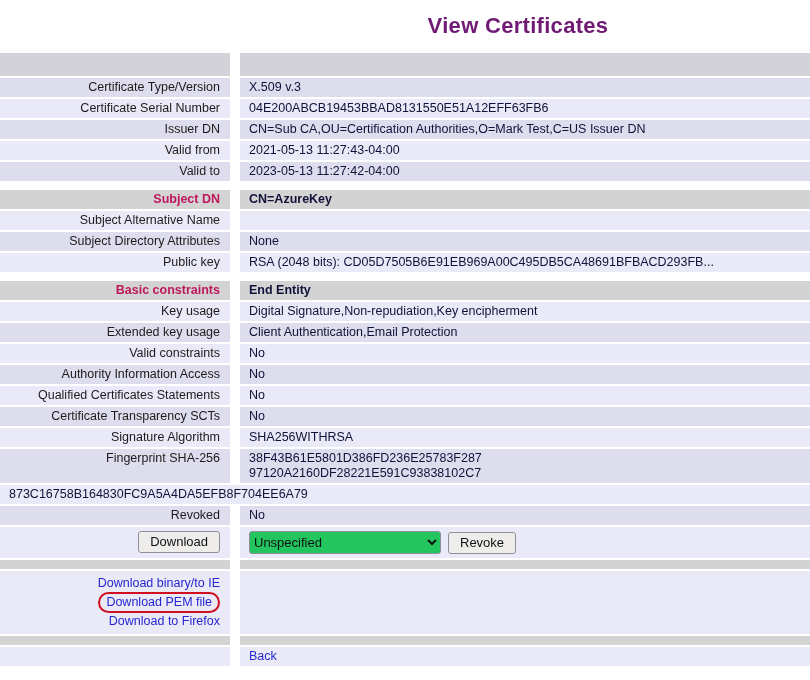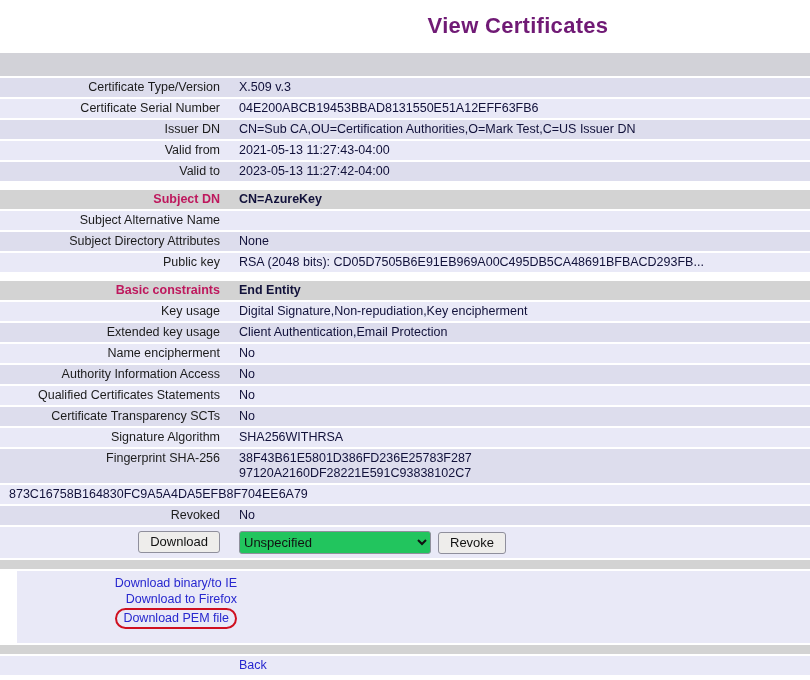--- a/index.html
+++ b/index.html
@@ -6,21 +6,21 @@
   html,body { margin:0; padding:0; background:#fff; }
   .page {
     width:810px; height:680px; overflow:hidden; background:#fff;
     font-family:"Liberation Sans", sans-serif;
   }
   .title {
     padding:13px 0 14px 226px; text-align:center;
     font-size:22px; font-weight:bold; color:#701a75; letter-spacing:.3px;
   }
   .cert-table { width:100%; }
-  .row { display:flex; column-gap:0; margin-bottom:2px; }
+  .row { display:flex; column-gap:10px; margin-bottom:2px; }
   .cl {
     flex:0 0 230px; text-align:right; padding:2px 10px 2px 4px;
     font-size:12.5px; line-height:15px; color:#1c1c1c;
   }
   .cr {
     flex:1 1 auto; padding:2px 9px; font-size:12.5px; line-height:15px; color:#11113a;
   }
   .r-light .cl, .r-light .cr { background:#e9e9f7; }
   .r-dark  .cl, .r-dark  .cr { background:#dddded; }
   .band .cl, .band .cr { background:#d2d2d8; height:23px; padding:0; }
@@ -36,21 +36,21 @@
     padding:2px 11px; cursor:pointer; line-height:16px;
   }
   .reason-select {
     font-family:inherit; font-size:13px; color:#111;
     min-width:192px; height:23px; background:#22c55e;
     border:1px solid #8f8f9c; border-radius:3px; margin-right:7px; vertical-align:middle;
   }
   .action-row .btn { vertical-align:middle; }
   .link { color:#2727cf; text-decoration:none; cursor:pointer; font-size:12.5px; }
   .link-line { line-height:16px; }
-  .links-row .cl { padding-top:4px; padding-bottom:14px;margin-left:17px; }
+  .links-row .cl { padding-top:4px; padding-bottom:5px; }
   .pem-oval {
     display:inline-block; border:2px solid #cf1020; border-radius:12px;
     padding:0 6px 1px 6px; margin-top:1px;
   }
 </style>
 </head>
 <body>
 
 <div class="page">
 
@@ -117,21 +117,21 @@
       <div class="cl">Key usage</div>
       <div class="cr">Digital Signature,Non-repudiation,Key encipherment</div>
     </div>
 
     <div class="row r-dark">
       <div class="cl">Extended key usage</div>
       <div class="cr">Client Authentication,Email Protection</div>
     </div>
 
     <div class="row r-light">
-      <div class="cl">Name encipherment</div>
+      <div class="cl">Valid constraints</div>
       <div class="cr">No</div>
     </div>
 
     <div class="row r-dark">
       <div class="cl">Authority Information Access</div>
       <div class="cr">No</div>
     </div>
 
     <div class="row r-light">
       <div class="cl">Qualified Certificates Statements</div>
@@ -180,25 +180,25 @@
       <div class="cl"></div>
       <div class="cr"></div>
     </div>
 
     <div class="row r-light links-row">
       <div class="cl">
         <div class="link-line">
           <a class="link">Download binary/to IE</a>
         </div>
         <div class="link-line">
+          <a class="link pem-oval">Download PEM file</a>
+        </div>
+        <div class="link-line">
           <a class="link">Download to Firefox</a>
         </div>
-        <div class="link-line">
-          <a class="link pem-oval">Download PEM file</a>
-        </div>
       </div>
       <div class="cr"></div>
     </div>
 
     <div class="row divider">
       <div class="cl"></div>
       <div class="cr"></div>
     </div>
 
     <div class="row r-light back-row">

